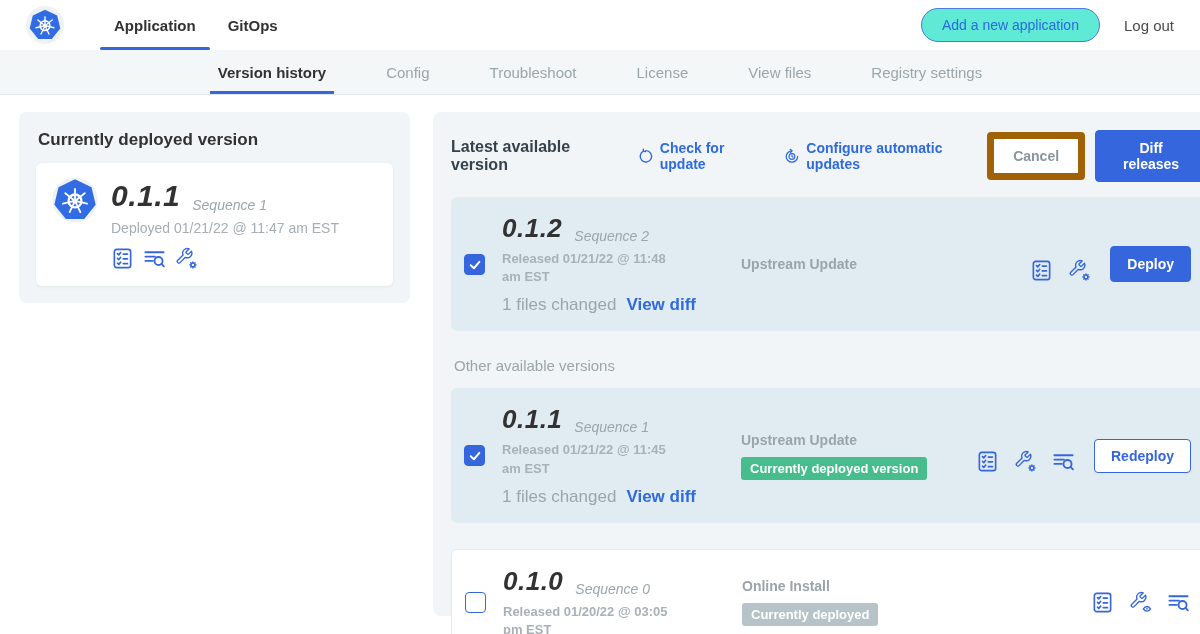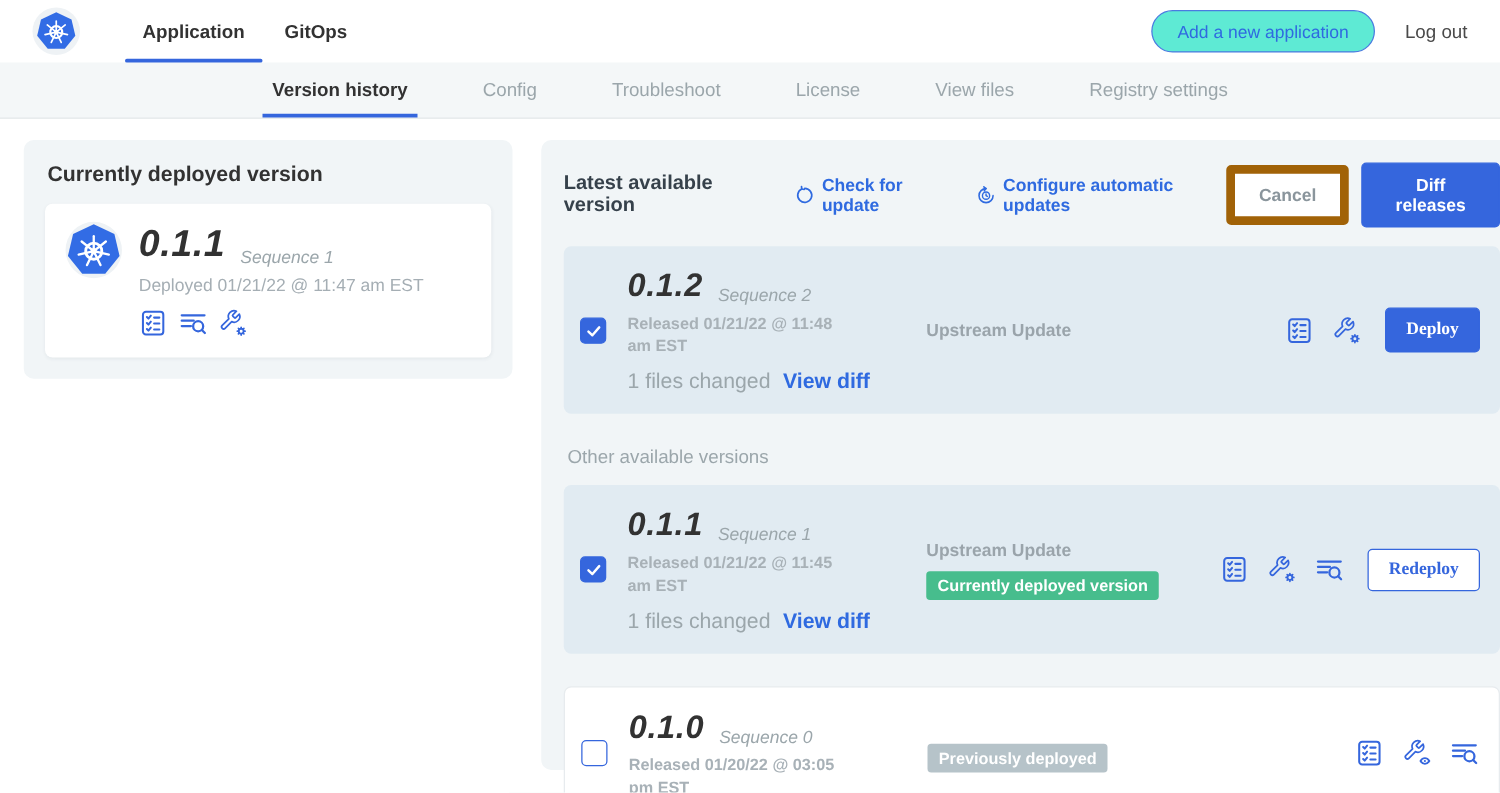--- a/index.html
+++ b/index.html
@@ -58,21 +58,21 @@
   .ver-col .ver-big { font-size:26px; }
   .released { font-size:13px; font-weight:700; color:#a8b1b7; margin-top:6px; max-width:182px; line-height:1.4; }
   .files-line { display:flex; gap:10px; margin-top:9px; font-size:17px; }
   .files-changed { color:#9ba6ab; }
   .view-diff { color:#2f6ae0; font-weight:600; cursor:pointer; }
   .src-col { width:235px; flex-shrink:0; margin-left:36px; }
   .src-label { font-size:14px; font-weight:700; color:#9aa4ab; }
   .badge { display:inline-block; margin-top:9px; padding:4px 9px; border-radius:3px; font-size:13px; font-weight:700; color:#fff; }
   .badge.green { background:#47bd8d; }
   .badge.gray { background:#b6c3c9; }
-  .row-right { margin-left:auto; display:flex; align-items:center; gap:15px; color:#3566dd;font-family:Liberation Serif, serif; }
+  .row-right { margin-left:auto; display:flex; align-items:flex-end; gap:15px; color:#3566dd; }
   .row-right .btn { margin-left:4px; }
   .other-label { font-size:15px; color:#9ba6ab; margin:24px 0 14px 3px; }
   .gap-after { margin-bottom:0; }
   .mb { margin-bottom:26px; }
 </style>
 </head>
 <body>
 
 <svg width="0" height="0" style="position:absolute">
   <defs>
@@ -281,21 +281,22 @@
     <div class="vrow plain gap-after">
       <div class="checkbox"></div>
       <div class="ver-col">
         <div class="ver-line">
           <span class="ver-big">0.1.0</span>
           <span class="seq">Sequence 0</span>
         </div>
         <div class="released">Released 01/20/22 @ 03:05 pm EST</div>
       </div>
       <div class="src-col">
-        <span class="badge gray">Previously deployed</span>
+        <div class="src-label">Online Install</div>
+        <span class="badge gray">Currently deployed</span>
       </div>
       <div class="row-right row-icons">
         <svg class="aicon" viewBox="0 0 24 24">
             <use href="#ic-checklist"></use>
           </svg>
         <svg class="aicon" viewBox="0 0 24 24">
             <use href="#ic-wrench-eye"></use>
           </svg>
         <svg class="aicon" viewBox="0 0 24 24">
             <use href="#ic-logs"></use>

